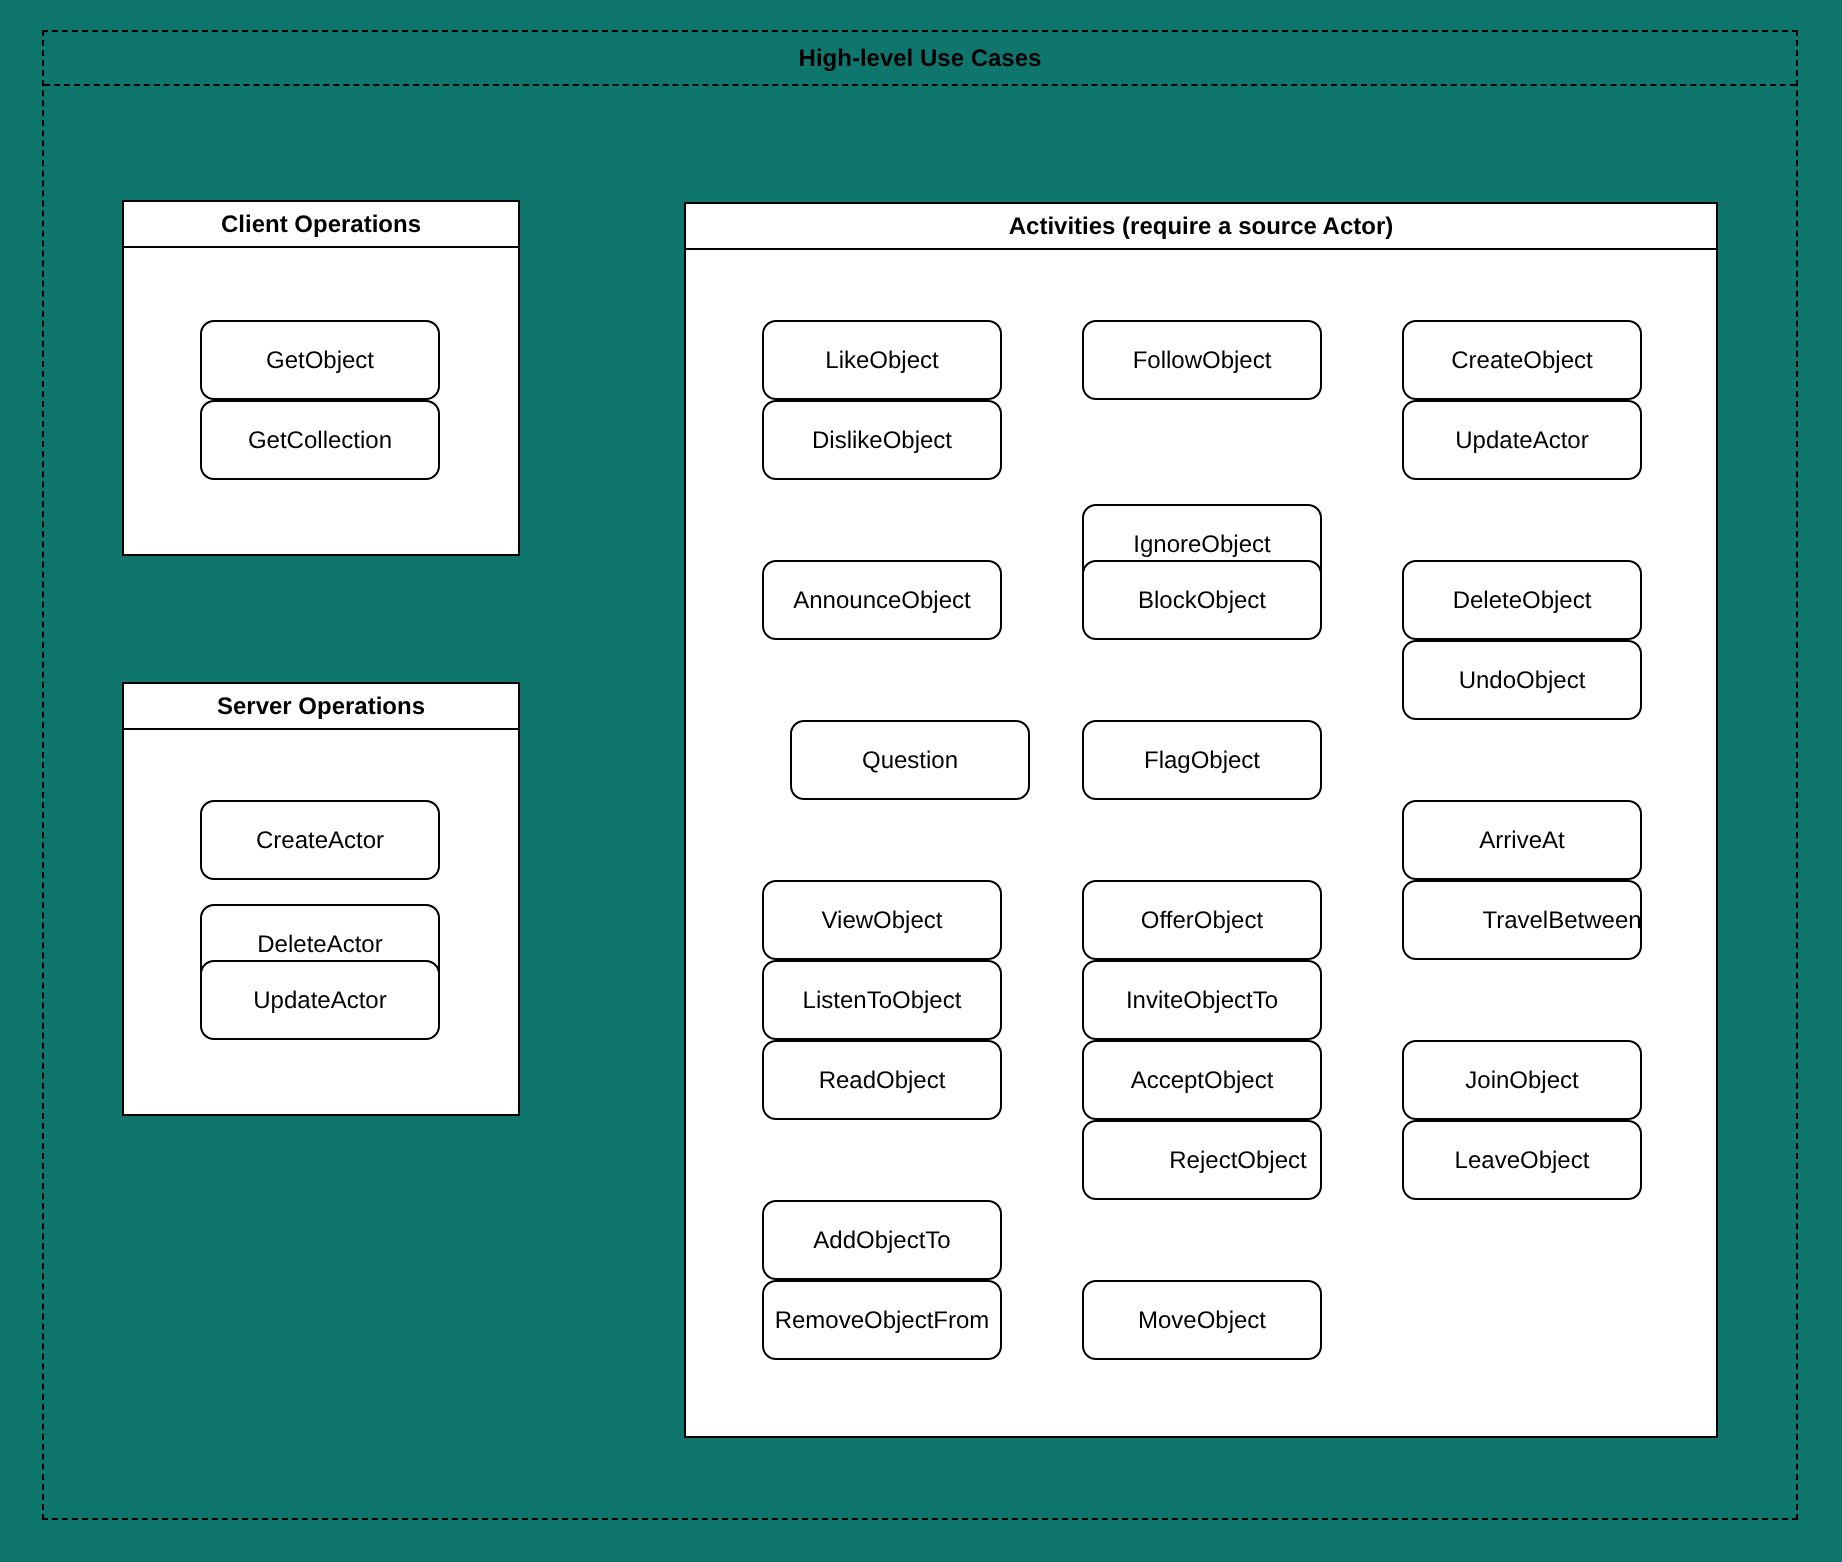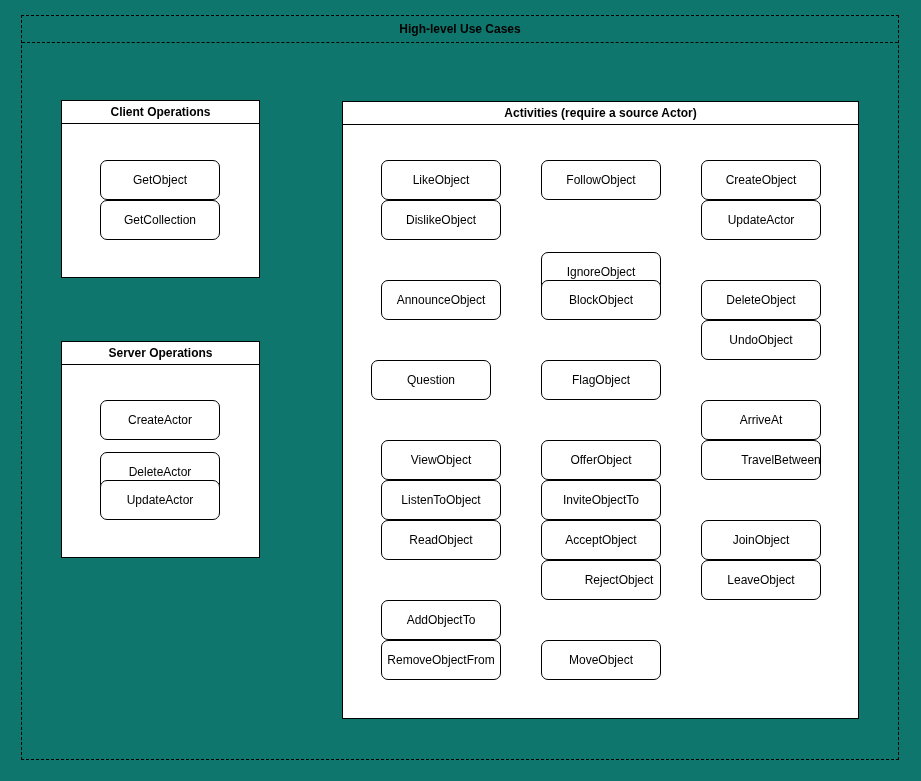--- a/index.html
+++ b/index.html
@@ -89,21 +89,21 @@
       </div>
       <div class="node" style="left: 100px; top: 400px; width: 120px; height: 40px;">CreateActor</div>
       <div class="node" style="left: 100px; top: 452px; width: 120px; height: 40px;">DeleteActor</div>
       <div class="node" style="left: 100px; top: 480px; width: 120px; height: 40px;">UpdateActor</div>
       <div class="panel" style="left: 342px; top: 101px; width: 517px; height: 618px;">
         <div class="panel-title">Activities (require a source Actor)</div>
       </div>
       <div class="node" style="left: 381px; top: 160px; width: 120px; height: 40px;">LikeObject</div>
       <div class="node" style="left: 381px; top: 200px; width: 120px; height: 40px;">DislikeObject</div>
       <div class="node" style="left: 381px; top: 280px; width: 120px; height: 40px;">AnnounceObject</div>
-      <div class="node" style="left: 371px; top: 360px; width: 120px; height: 40px;">Question</div>
+      <div class="node" style="left: 395px; top: 360px; width: 120px; height: 40px;">Question</div>
       <div class="node" style="left: 381px; top: 440px; width: 120px; height: 40px;">ViewObject</div>
       <div class="node" style="left: 381px; top: 480px; width: 120px; height: 40px;">ListenToObject</div>
       <div class="node" style="left: 381px; top: 520px; width: 120px; height: 40px;">ReadObject</div>
       <div class="node" style="left: 381px; top: 600px; width: 120px; height: 40px;">AddObjectTo</div>
       <div class="node" style="left: 381px; top: 640px; width: 120px; height: 40px;">RemoveObjectFrom</div>
       <div class="node" style="left: 541px; top: 160px; width: 120px; height: 40px;">FollowObject</div>
       <div class="node" style="left: 541px; top: 240px; width: 120px; height: 40px; margin-top: 12px;">IgnoreObject</div>
       <div class="node" style="left: 541px; top: 280px; width: 120px; height: 40px;">BlockObject</div>
       <div class="node" style="left: 541px; top: 360px; width: 120px; height: 40px;">FlagObject</div>
       <div class="node" style="left: 541px; top: 440px; width: 120px; height: 40px;">OfferObject</div>

